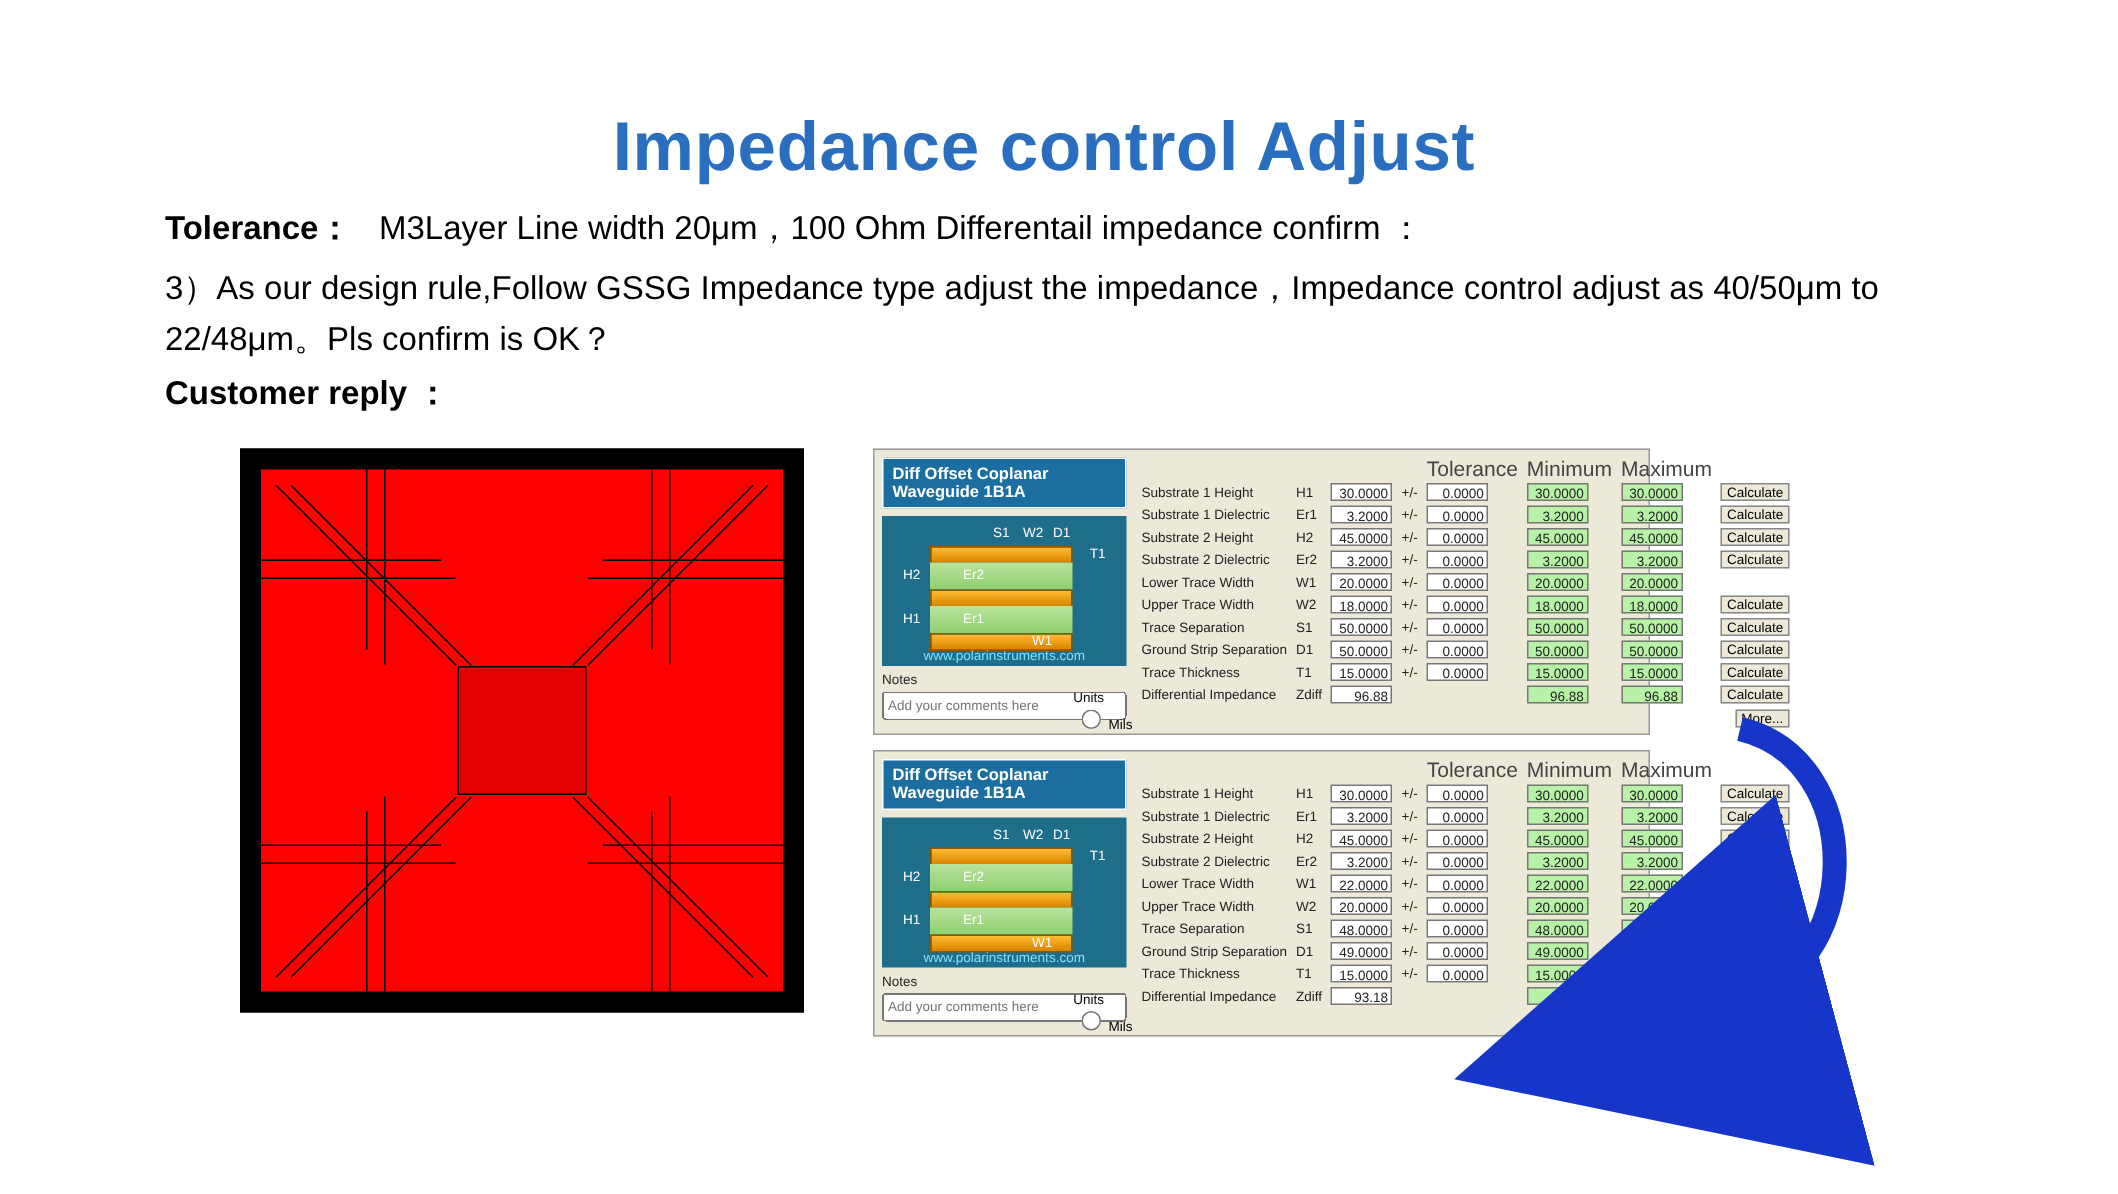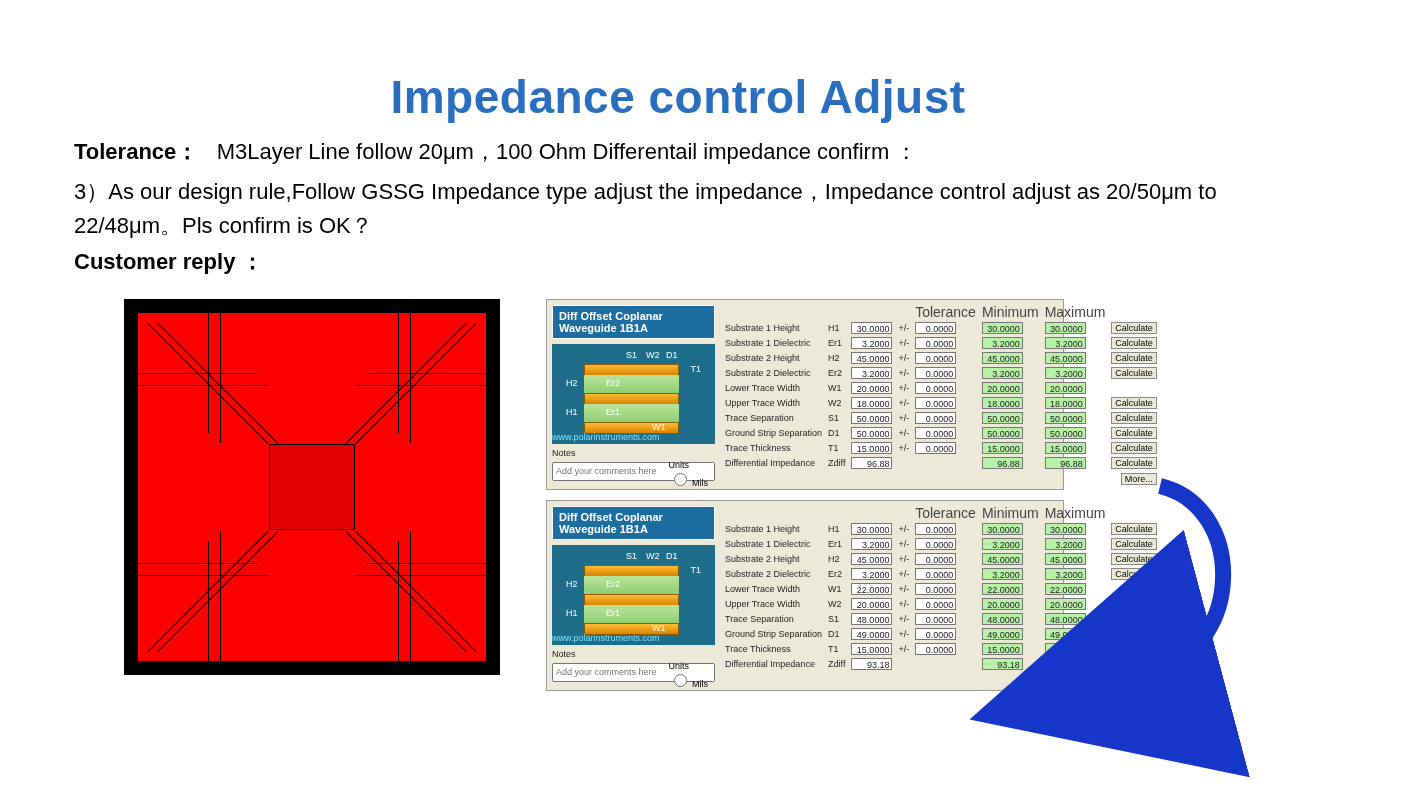--- a/index.html
+++ b/index.html
@@ -1,40 +1,40 @@
 <!DOCTYPE html>
 <html><head>
 <meta charset="utf-8">
 <style>
   html,body{margin:0;padding:0;background:#fff;font-family:"Segoe UI",Arial,sans-serif;color:#000;width:1412px;height:796px;overflow:hidden}
-  .slide{padding:20px 130px 0 74px;}
+  .slide{padding:20px 130px 0 110px;}
   h1.title{color:#2a6fbf;text-align:center;font-size:46px;margin:50px 0 10px 0;letter-spacing:.5px;font-weight:600}
   .question{font-size:22px;line-height:1.6;margin:0 0 6px 0}
   .question b{font-weight:700}
   .sub{font-size:22px;line-height:1.55;margin:0 0 4px 0}
   .reply{font-size:22px;font-weight:700;margin-top:0}
   .row{display:flex;gap:46px;margin-top:8px;align-items:flex-start}
   
   .pcb{width:368px;height:368px;background:#000;border:4px solid #000;margin-left:50px;position:relative}
   .pcb-inner{position:absolute;inset:10px;background:#ff0000}
   .die{position:absolute;left:50%;top:50%;transform:translate(-50%,-50%);width:84px;height:84px;background:#e30000;border:1px solid #000}
   
   .calcs{display:flex;flex-direction:column;gap:10px}
   .calc{display:flex;background:#ece9d8;border:1px solid #999;width:516px}
   .calc-left{width:225px}
   .wg-hd{background:#1d6ea0;color:#fff;font-weight:700;font-size:11px;padding:4px 6px;border:1px solid #fff;margin:5px}
   .wg-img{background:#1d6d8b;margin:0 5px 4px 5px;height:100px;position:relative;font:9px Arial;color:#fff}
   .wg-img .lbl{position:absolute}
-  .wg-url{position:absolute;left:0;right:0;bottom:2px;color:#7fe0ff;font-size:9px}
+  .wg-url{position:absolute;left:0;right:0;bottom:2px;text-align:center;color:#7fe0ff;font-size:9px}
   .cu{position:absolute;left:32px;right:36px;height:10px;background:linear-gradient(#ffbb33,#d88400);border:1px solid #8a5800}
   .die1{position:absolute;left:32px;right:36px;height:18px;background:linear-gradient(#b9e39b,#8fcf70)}
   .notes{margin:0 5px 5px 5px}
   .notes-l{font:9px Arial;color:#222;padding-bottom:2px}
   .notes-in{width:155px;height:13px;font:9px Arial}
-  .units{font:9px Arial;position:absolute;right:12px;bottom:6px}
+  .units{font:9px Arial;position:absolute;right:1px;bottom:6px}
   .calc-left-wrap{position:relative;height:100%}
   .calc-right{flex:1;padding:4px 4px 4px 2px}
   table.params{border-collapse:collapse;font:9px Arial;color:#222}
   table.params td{padding:0 3px;height:15px;white-space:nowrap}
   table.params .hd td{font-size:14px;color:#444}
   .num{width:41px;height:12px;background:#fff;border:1px solid #777;text-align:right;padding:0 2px;display:inline-block;box-sizing:border-box;font:9px Arial;line-height:12px}
   .grn{background:#b7f2a7}
   .btn{background:#ece9d8;border:1px solid #888;font:9px Arial;padding:0 3px;cursor:pointer}
   .zrow td{padding-top:6px}
   .more{float:right;margin-top:3px}
@@ -46,23 +46,23 @@
   .diag{position:absolute;background:#000;height:1px;transform-origin:left center}
 </style>
 </head>
 <body>
 
 <div class="slide">
   <h1 class="title">Impedance control Adjust</h1>
 
   <p class="question">
     <b>Tolerance：</b>&nbsp;&nbsp;
-    <span>M3Layer Line follow 20μm，100 Ohm Differentail impedance confirm ：</span>
+    <span>M3Layer Line width 20μm，100 Ohm Differentail impedance confirm ：</span>
   </p>
-  <p class="sub">3）As our design rule,Follow GSSG Impedance type adjust the impedance，Impedance control adjust as 20/50μm to 22/48μm。Pls confirm is OK？</p>
+  <p class="sub">3）As our design rule,Follow GSSG Impedance type adjust the impedance，Impedance control adjust as 40/50μm to 22/48μm。Pls confirm is OK？</p>
 
   <p class="reply">Customer reply ：</p>
 
   <div class="row">
 
     <div class="pcb">
       <div class="pcb-inner">
         <div class="die"></div>
 
         <div class="t" style="left:0;top:60px;width:120px;height:1px"></div>

